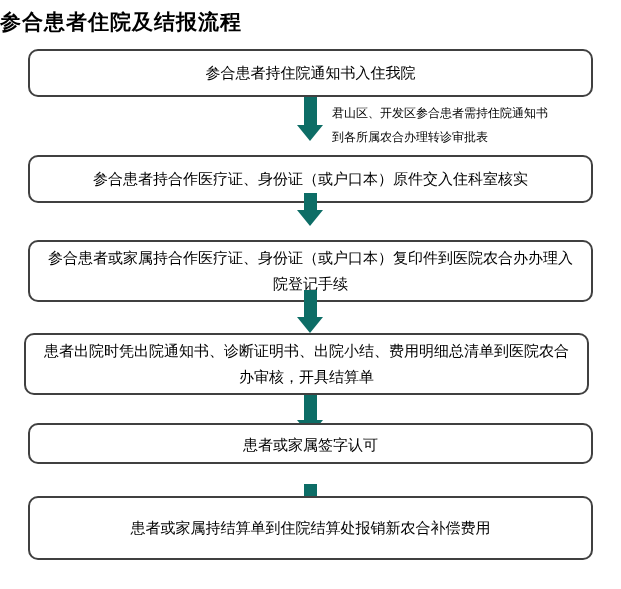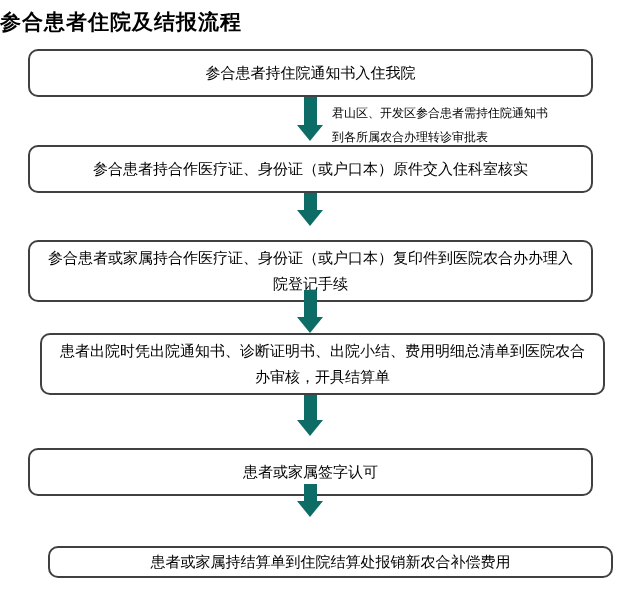--- a/index.html
+++ b/index.html
@@ -89,53 +89,53 @@
     <span>参合患者持住院通知书入住我院</span>
   </div>
 
   <div class="arrow" style="left:310px; top:97px;">
     <div class="stem" style="height:28px;"></div>
     <div class="head" style="top:28px;"></div>
   </div>
   <div class="note" style="left:332px; top:101px; width:250px;">君山区、开发区参合患者需持住院通知书
 到各所属农合办理转诊审批表</div>
 
-  <div class="box" style="left:28px; top:145px; width:565px; height:48px;">
+  <div class="box" style="left:28px; top:155px; width:565px; height:48px;">
     <span>参合患者持合作医疗证、身份证（或户口本）原件交入住科室核实</span>
   </div>
 
   <div class="arrow" style="left:310px; top:193px;">
     <div class="stem" style="height:17px;"></div>
     <div class="head" style="top:17px;"></div>
   </div>
 
   <div class="box" style="left:28px; top:240px; width:565px; height:62px;">
     <span>参合患者或家属持合作医疗证、身份证（或户口本）复印件到医院农合办办理入院登记手续</span>
   </div>
 
   <div class="arrow" style="left:310px; top:290px;">
     <div class="stem" style="height:27px;"></div>
     <div class="head" style="top:27px;"></div>
   </div>
 
-  <div class="box" style="left:40px; top:333px; width:565px; height:62px;">
+  <div class="box" style="left:24px; top:333px; width:565px; height:62px;">
     <span>患者出院时凭出院通知书、诊断证明书、出院小结、费用明细总清单到医院农合办审核，开具结算单</span>
   </div>
 
   <div class="arrow" style="left:310px; top:395px;">
     <div class="stem" style="height:25px;"></div>
     <div class="head" style="top:25px;"></div>
   </div>
 
-  <div class="box" style="left:28px; top:448px; width:565px; height:48px;">
+  <div class="box" style="left:28px; top:423px; width:565px; height:41px;align-items:flex-end;">
     <span>患者或家属签字认可</span>
   </div>
 
   <div class="arrow" style="left:310px; top:484px;">
     <div class="stem" style="height:17px;"></div>
     <div class="head" style="top:17px;"></div>
   </div>
 
-  <div class="box" style="left:28px; top:546px; width:565px; height:32px;margin-left:20px;">
+  <div class="box" style="left:28px; top:496px; width:565px; height:64px;">
     <span>患者或家属持结算单到住院结算处报销新农合补偿费用</span>
   </div>
 
 </div>
 
 </body></html>

